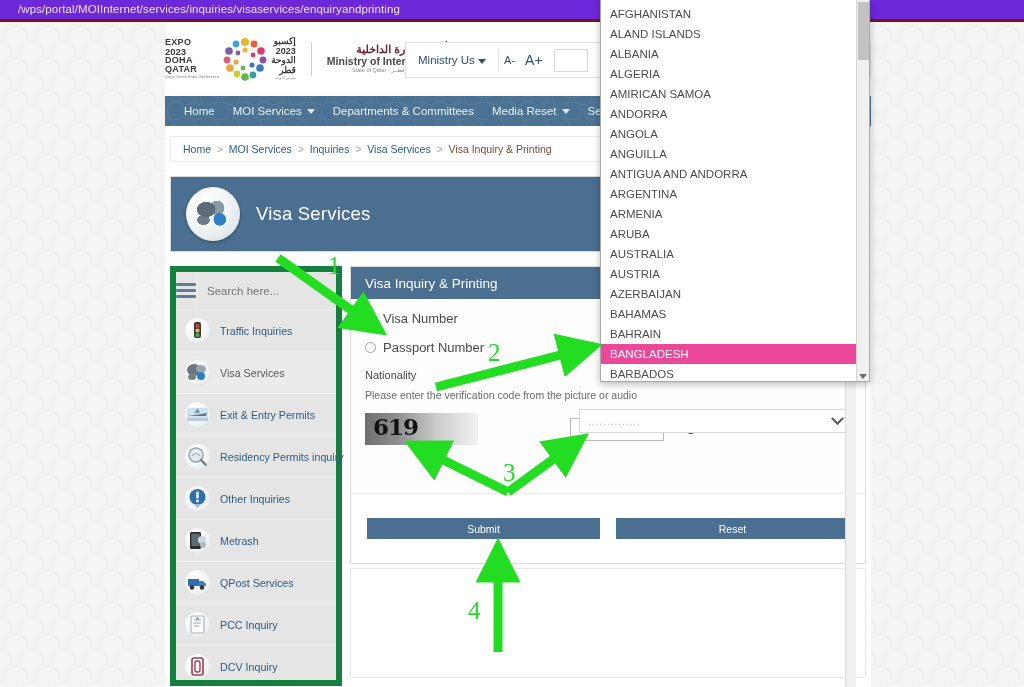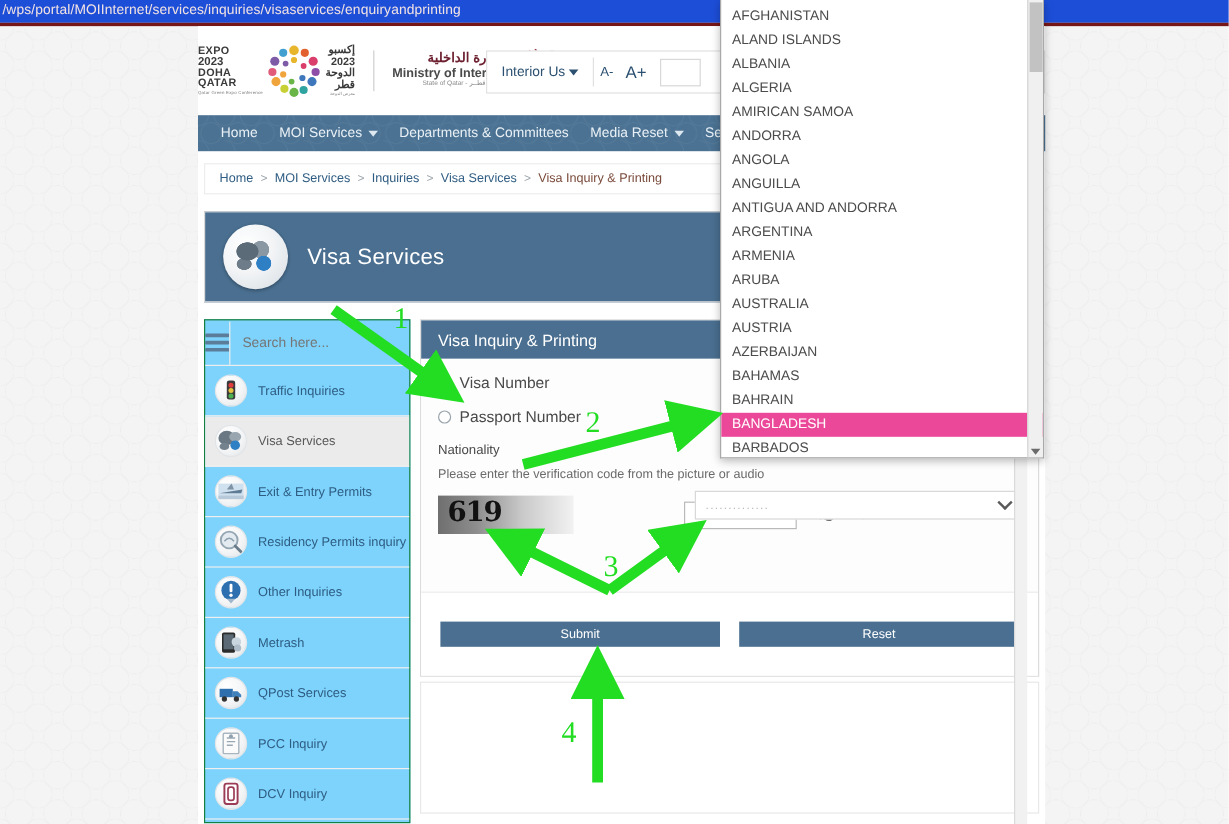--- a/index.html
+++ b/index.html
@@ -7,23 +7,23 @@
     width: 1024px; height: 687px;
     font-family: "Liberation Sans", sans-serif;
     overflow: hidden;
     background: #ffffff;
   }
   #root { position: relative; width: 1024px; height: 687px; overflow: hidden; }
 
   
   .urlbar {
     position: absolute; left: 0; top: 0; width: 1024px; height: 19px;
-    background: #1d4ed8; color: #f2e3e3;
+    background: #6d28d9; color: #f2e3e3;
     font-size: 11.5px; line-height: 19px; white-space: nowrap;
-    padding-left: 2px; letter-spacing: .1px;
+    padding-left: 18px; letter-spacing: .1px;
   }
   .urlbar-shadow {
     position: absolute; left: 0; top: 19px; width: 1024px; height: 3px;
     background: #771616;
   }
 
   
   .pagebg {
     position: absolute; left: 0; top: 22px; width: 1024px; height: 665px;
     background-color: #f4f4f4;
@@ -125,21 +125,21 @@
       radial-gradient(circle at 70% 68%, #2e7fc4 0 6px, transparent 6.5px),
       radial-gradient(ellipse at 30% 35%, #5b6b78 0 9px, transparent 9.5px),
       radial-gradient(ellipse at 62% 30%, #8a98a4 0 7px, transparent 7.5px),
       radial-gradient(ellipse at 22% 70%, #6d7c88 0 6px, transparent 6.5px);
   }
   .banner-title { color: #ffffff; font-size: 18.5px; letter-spacing: .2px; }
 
   
   .sidebar {
     position: absolute; left: 170px; top: 266px; width: 172px; height: 420px;
-    background: #7dd3fc; border: 1px solid #15803d;
+    background: #e5e5e5; border: 6px solid #15803d;
   }
   .side-search { height: 38px; display: flex; align-items: center; border-bottom: 1px solid #ededed; }
   .burger { width: 40px; display: flex; flex-direction: column; gap: 3px; align-items: center; justify-content:center; }
   .burger span { display:block; width: 20px; height: 3px; background: #5b7d99; border-radius: 1px;}
   .side-search-input {
     border: none; border-left: 1px solid #ededed; outline: none; height: 36px;
     flex: 1; padding-left: 10px; font-size: 11.5px; color: #6b6b6b;
     font-family: "Liberation Sans", sans-serif; background: transparent;
   }
   .side-item {
@@ -325,21 +325,21 @@
             <ellipse cx="27" cy="9" rx="6" ry="5" fill="#8e2436" stroke="none"></ellipse>
             <path d="M5 22 L33 36 M33 22 L5 36" stroke-width="2"></path>
             <path d="M5 26 L33 26 M5 30 L33 30 M5 34 L33 34" stroke-width="1.1"></path>
           </g>
         </svg>
       </div>
     </div>
 
     <div class="hdr-ctrls">
       <div class="hdr-item">
-        <span>Interior Us</span>
+        <span>Ministry Us</span>
         <span class="caret" style="border-top-color:#2b5070"></span>
       </div>
       <div class="hdr-sep"></div>
       <div class="fsz">A-</div>
       <div class="fsz big">A+</div>
       <div class="hdr-search"></div>
     </div>
   </div>
 
   <div class="mainnav">

